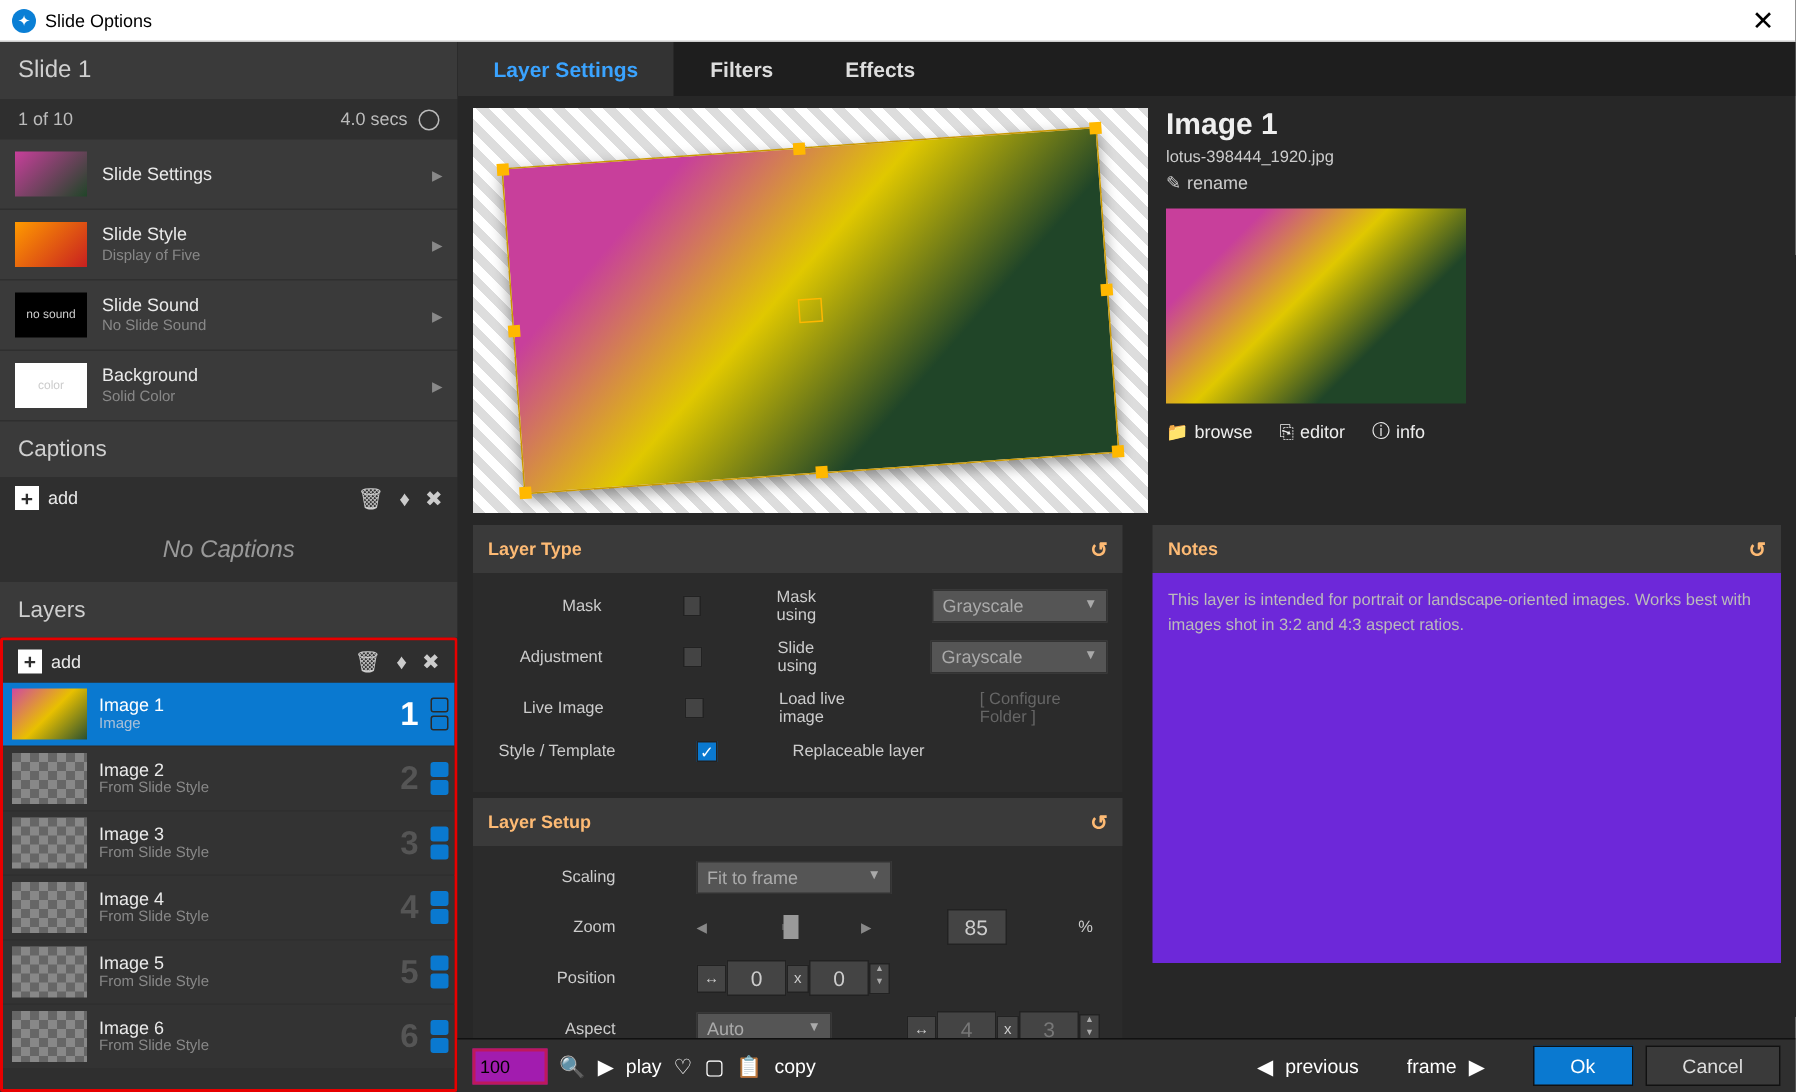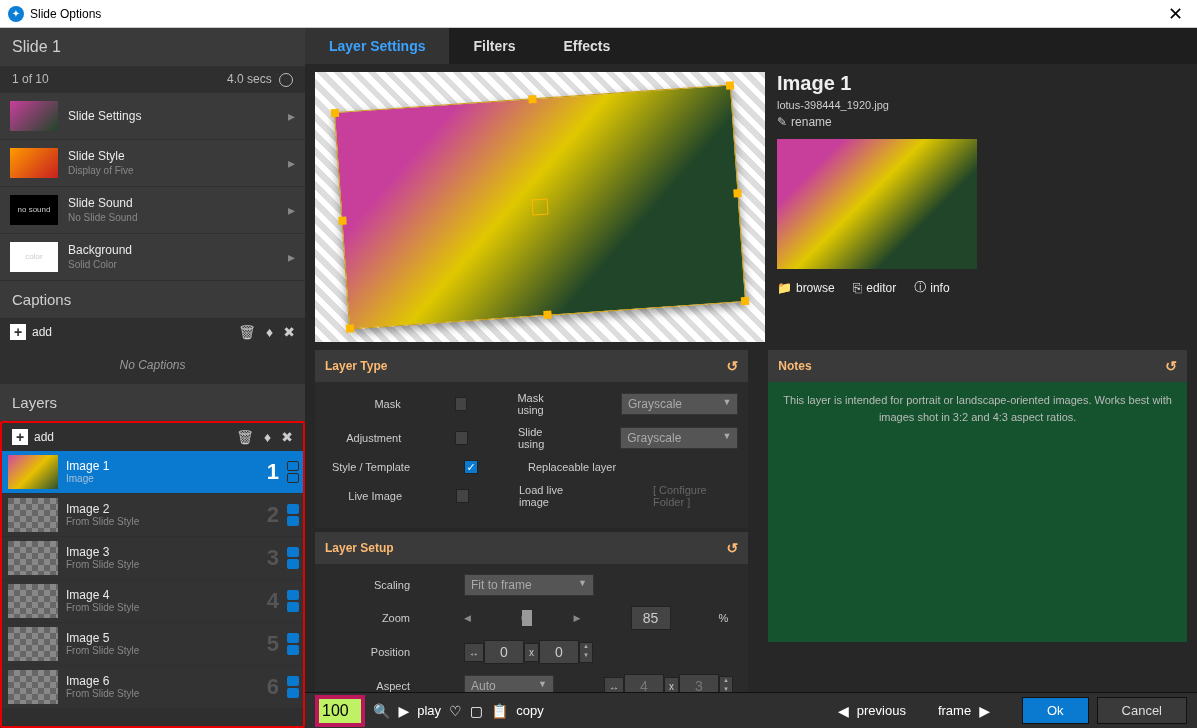--- a/index.html
+++ b/index.html
@@ -17,21 +17,21 @@
 .settings-list .thumb { width:48px; height:30px; background:#555; margin-right:10px; display:flex; align-items:center; justify-content:center; color:#ccc; font-size:8px; }
 .settings-list .txt .t1 { color:#eaeaea; font-size:12px; }
 .settings-list .txt .t2 { color:#888; font-size:10px; margin-top:2px; }
 .settings-list .chev { margin-left:auto; color:#888; font-size:14px; }
 .section-hdr { background:#3a3a3a; color:#cfcfcf; padding:10px 12px; font-size:15px; }
 .toolbar { display:flex; align-items:center; padding:6px 10px; background:#2f2f2f; }
 .toolbar .plus { width:16px; height:16px; background:#fff; color:#2f2f2f; display:flex; align-items:center; justify-content:center; font-size:14px; font-weight:bold; margin-right:6px; }
 .toolbar .lbl { color:#eaeaea; font-size:12px; }
 .toolbar .spacer { flex:1; }
 .toolbar .ico { color:#ccc; margin-left:10px; font-size:14px; cursor:pointer; }
-.nocap { color:#999; text-align:center; font-style:italic; padding:12px 0; font-size:12px; }
+.nocap { color:#999; text-align:center; font-style:italic; padding:12px 0; font-size:16px; }
 .layers-panel { flex:1; border:2px solid #e80000; border-radius:2px; display:flex; flex-direction:column; }
 .layer-row { display:flex; align-items:center; padding:4px 6px; margin-bottom:1px; background:#333; cursor:pointer; position:relative; }
 .layer-row.selected { background:#0a79d0; }
 .layer-row .lthumb { width:50px; height:34px; background:repeating-conic-gradient(#888 0 25%, #666 0 50%) 0 0/12px 12px; margin-right:8px; }
 .layer-row.selected .lthumb { background:#7a2f5a; }
 .layer-row .lthumb.lotus { background:linear-gradient(135deg,#d048a0 0%,#e8c000 50%,#2a5030 100%); }
 .layer-row .lt .l1 { color:#eaeaea; font-size:12px; }
 .layer-row.selected .lt .l1 { color:#fff; }
 .layer-row .lt .l2 { color:#aac0d8; font-size:10px; }
 .layer-row:not(.selected) .lt .l2 { color:#888; }
@@ -73,24 +73,24 @@
 .slider-track { flex:1; max-width:180px; height:4px; background:#555; position:relative; margin:0 6px; }
 .slider-track .knob { width:10px; height:16px; background:#999; position:absolute; top:-6px; }
 .input-sm { width:40px; background:#444; color:#ccc; border:1px solid #222; padding:3px; text-align:center; font-size:14px; }
 .spin { width:14px; height:21px; background:#444; display:flex; flex-direction:column; border:1px solid #222; }
 .spin div { flex:1; color:#aaa; font-size:6px; text-align:center; }
 .posbox { display:flex; align-items:center; gap:0; }
 .posbox .plabel { background:#444; color:#ccc; font-size:10px; padding:3px 4px; border:1px solid #222; }
 .two-col { display:flex; gap:10px; }
 .col-l { flex:0 0 430px; }
 .col-r { flex:1; }
-.notes-body { background:#14532d; padding:10px; color:#bbb; font-size:11px; line-height:1.5; min-height:260px;text-align:center; }
+.notes-body { background:#6d28d9; padding:10px; color:#bbb; font-size:11px; line-height:1.5; min-height:260px; }
 .bottom-bar { height:36px; background:#2f2f2f; border-top:1px solid #111; display:flex; align-items:center; padding:0 10px; gap:8px; }
 .bottom-bar .bl { display:flex; align-items:center; gap:8px; }
-.bottom-bar .input-w { width:50px; background:#bef264; color:#000; border:4px solid #be185d; padding:3px; font-size:16px; }
+.bottom-bar .input-w { width:50px; background:#a21caf; color:#000; border:2px solid #be185d; padding:3px; font-size:12px; }
 .bottom-bar .bicon { color:#fff; font-size:14px; cursor:pointer; }
 .bottom-bar .btxt { color:#fff; font-size:13px; }
 .bottom-bar .btn { padding:5px 24px; border:1px solid #111; cursor:pointer; font-size:13px; }
 .bottom-bar .btn.primary { background:#0a79d0; color:#fff; }
 .bottom-bar .btn.secondary { background:#3a3a3a; color:#ddd; }
 </style>
 </head>
 <body>
 
 <div class="titlebar">
@@ -309,29 +309,29 @@
               <div class="frow">
                 <div class="flabel">Adjustment</div>
                 <div class="checkbox"></div>
                 <span class="ftext">Slide using</span>
                 <div class="select">
                     <span>Grayscale</span>
                     <span class="arr">▼</span>
                   </div>
               </div>
               <div class="frow">
-                <div class="flabel">Style / Template</div>
-                <div class="checkbox checked">✓</div>
-                <span class="ftext">Replaceable layer</span>
-              </div>
-              <div class="frow">
                 <div class="flabel">Live Image</div>
                 <div class="checkbox"></div>
                 <span class="ftext">Load live image</span>
                 <span class="configure">[ Configure Folder ]</span>
+              </div>
+              <div class="frow">
+                <div class="flabel">Style / Template</div>
+                <div class="checkbox checked">✓</div>
+                <span class="ftext">Replaceable layer</span>
               </div>
             </div>
           </div>
 
           <div class="panel">
             <div class="panel-hdr">
               <span>Layer Setup</span>
               <span class="reset">↺</span>
             </div>
             <div class="panel-body">

